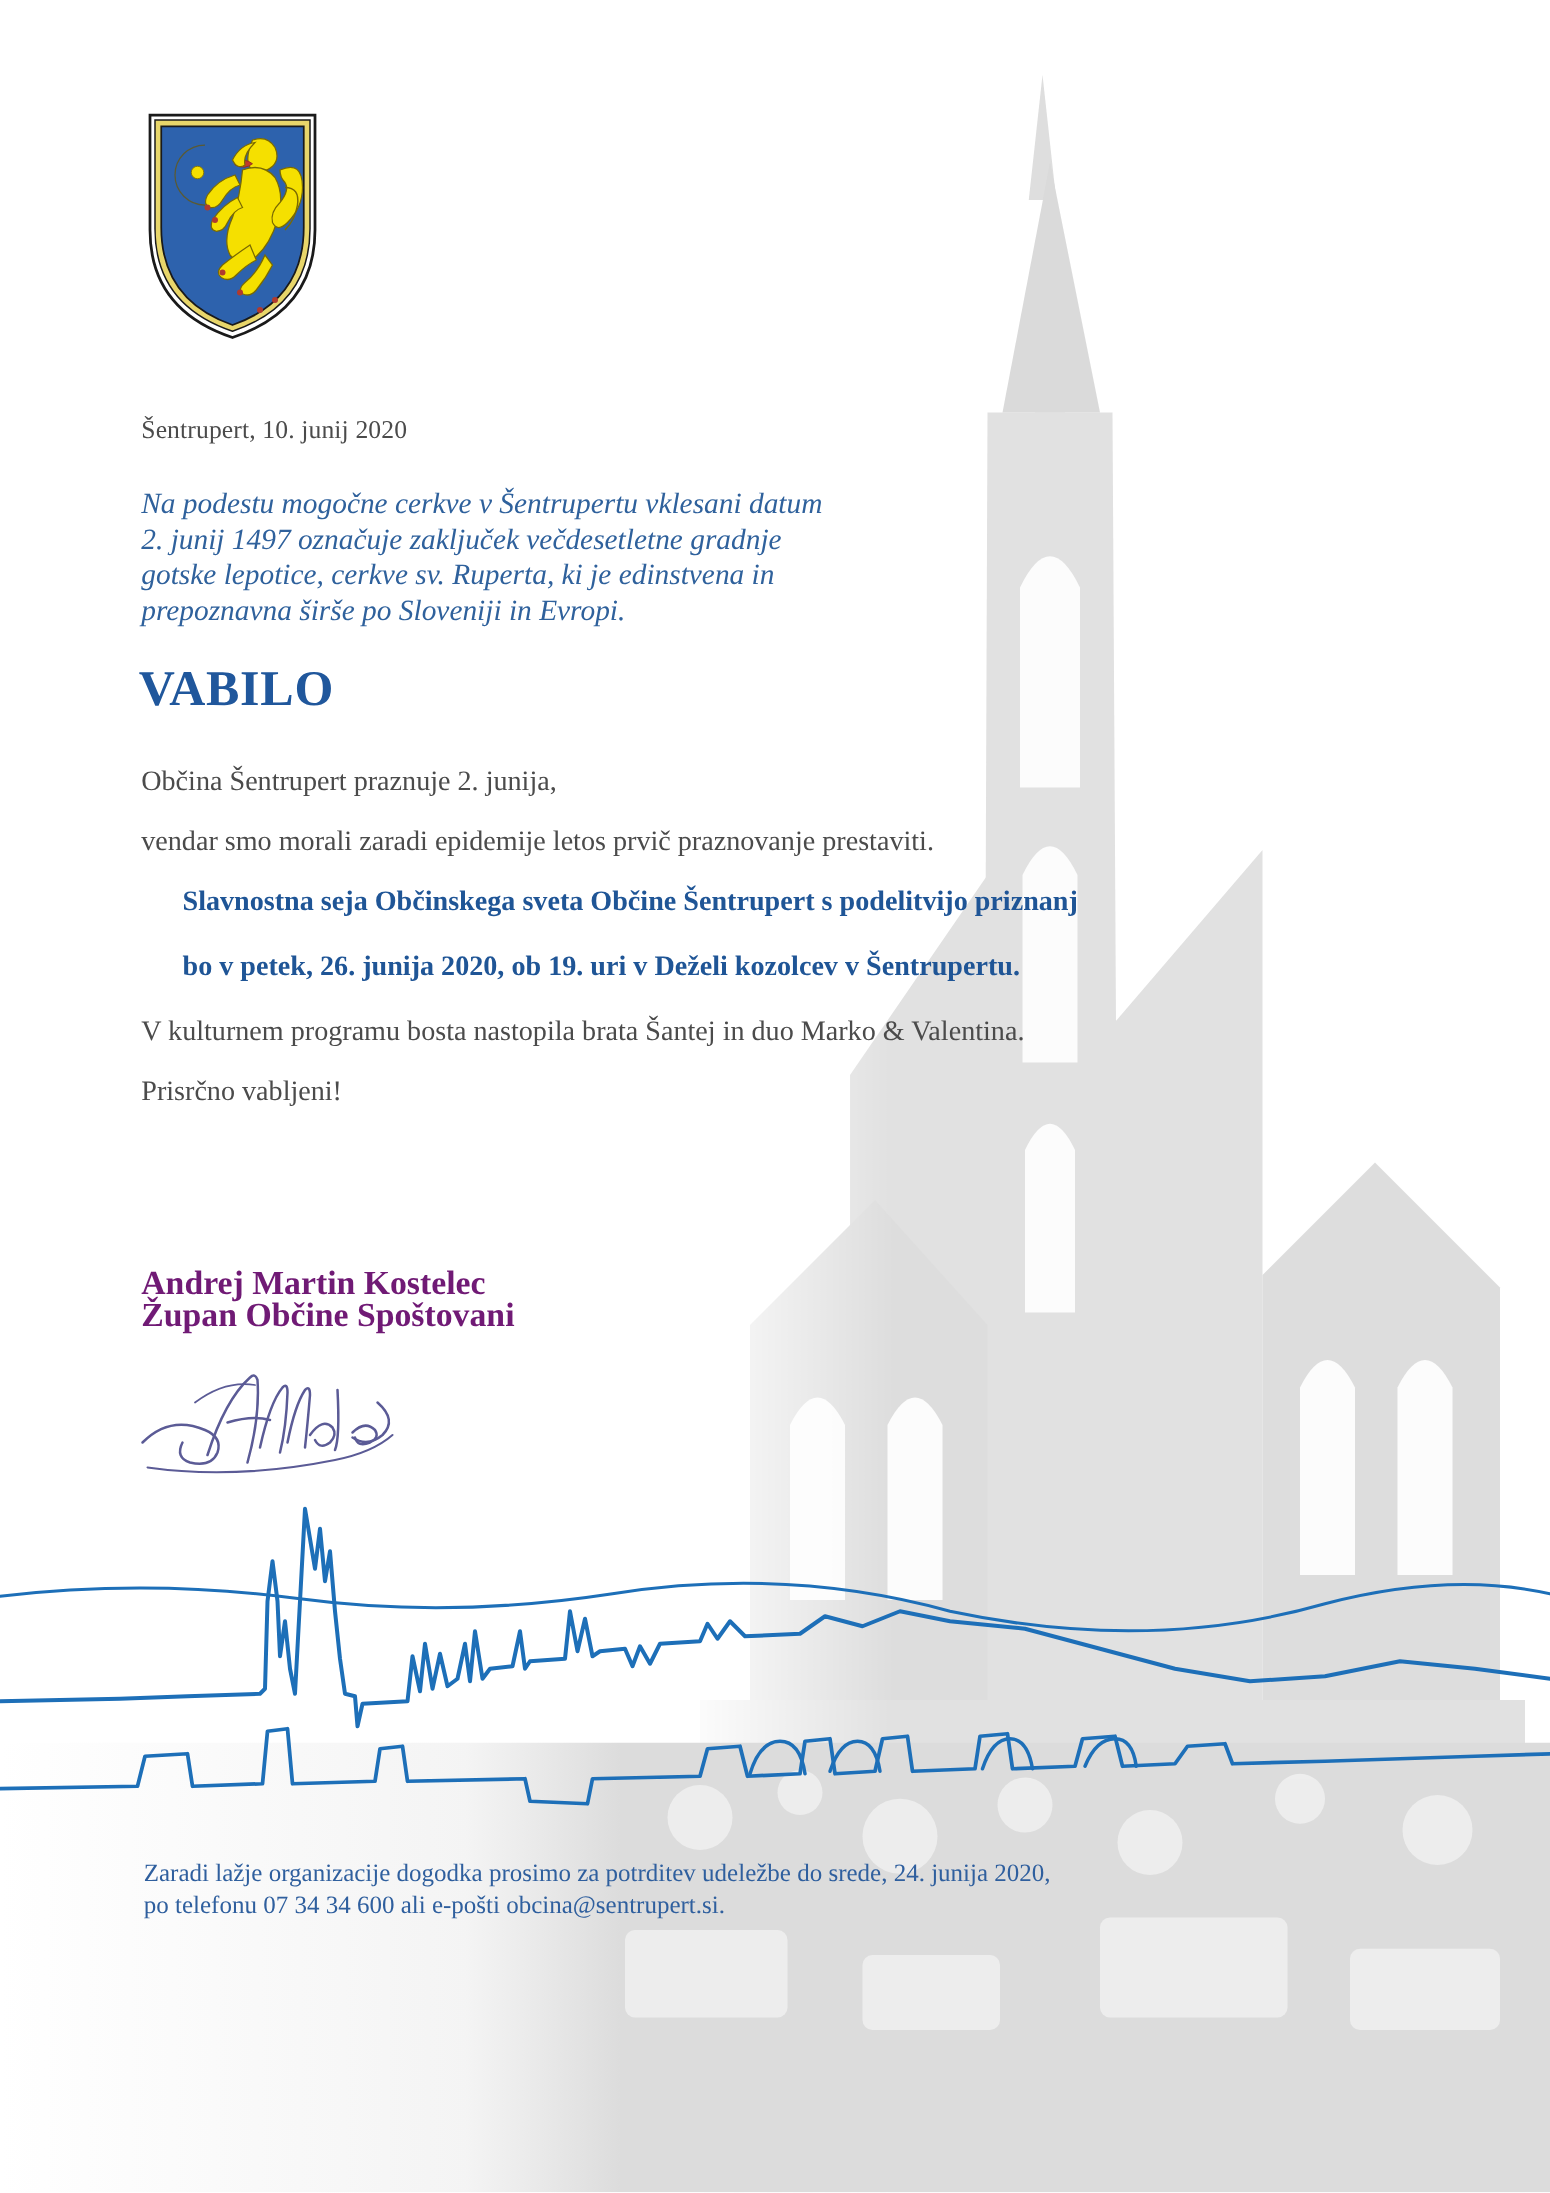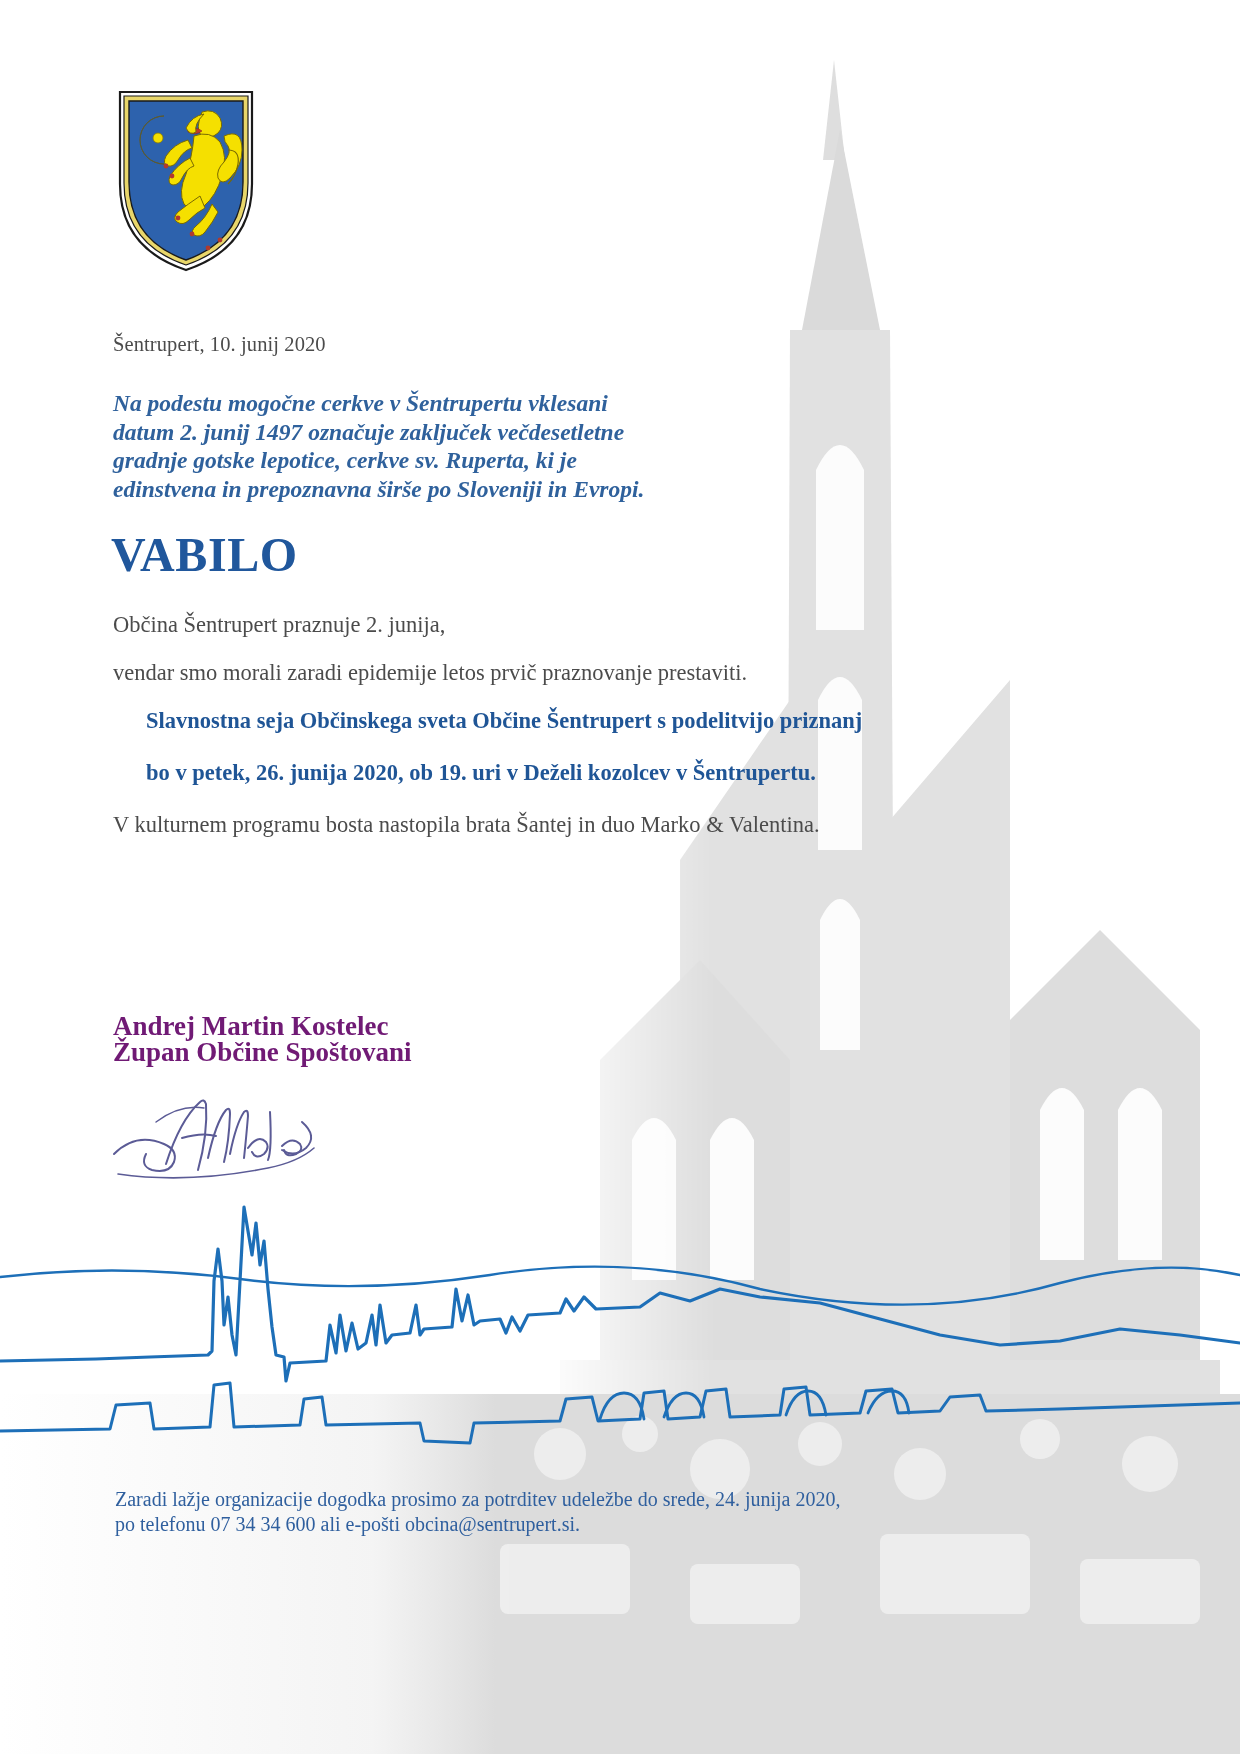--- a/index.html
+++ b/index.html
@@ -68,28 +68,27 @@
 
   .intro {
     position: absolute;
     left: 113px;
     top: 389px;
     width: 560px;
     font-style: italic;
     font-size: 23.5px;
     line-height: 28.5px;
     color: #2f619c;
-    font-weight: bold;
   }
 
   .vabilo {
     position: absolute;
     left: 111px;
     top: 527px;
-    font-size: 48px;
+    font-size: 40px;
     font-weight: bold;
     color: #20579c;
     letter-spacing: 0.6px;
   }
 
   .body-block {
     position: absolute;
     left: 113px;
     top: 612px;
     width: 860px;
@@ -297,20 +296,21 @@
     <div class="intro">Na podestu mogočne cerkve v Šentrupertu vklesani datum 2. junij 1497 označuje zaključek večdesetletne gradnje gotske lepotice, cerkve sv. Ruperta, ki je edinstvena in prepoznavna širše po Sloveniji in Evropi.</div>
 
     <div class="vabilo">VABILO</div>
 
     <div class="body-block">
       <div class="body-line">Občina Šentrupert praznuje 2. junija,</div>
       <div class="body-line">vendar smo morali zaradi epidemije letos prvič praznovanje prestaviti.</div>
       <div class="body-line accent">Slavnostna seja Občinskega sveta Občine Šentrupert s podelitvijo priznanj</div>
       <div class="body-line accent">bo v petek, 26. junija 2020, ob 19. uri v Deželi kozolcev v Šentrupertu.</div>
       <div class="body-line">V kulturnem programu bosta nastopila brata Šantej in duo Marko &amp; Valentina.</div>
+      <div class="body-line">Prisrčno vabljeni!</div>
     </div>
 
     <div class="signature-block">
       <div>Andrej Martin Kostelec</div>
       <div>Župan Občine Spoštovani</div>
     </div>
   </div>
 
   <svg class="signature-mark" viewBox="0 0 260 110">
     <g fill="none" stroke="#5b5b96" stroke-width="2" stroke-linecap="round">

